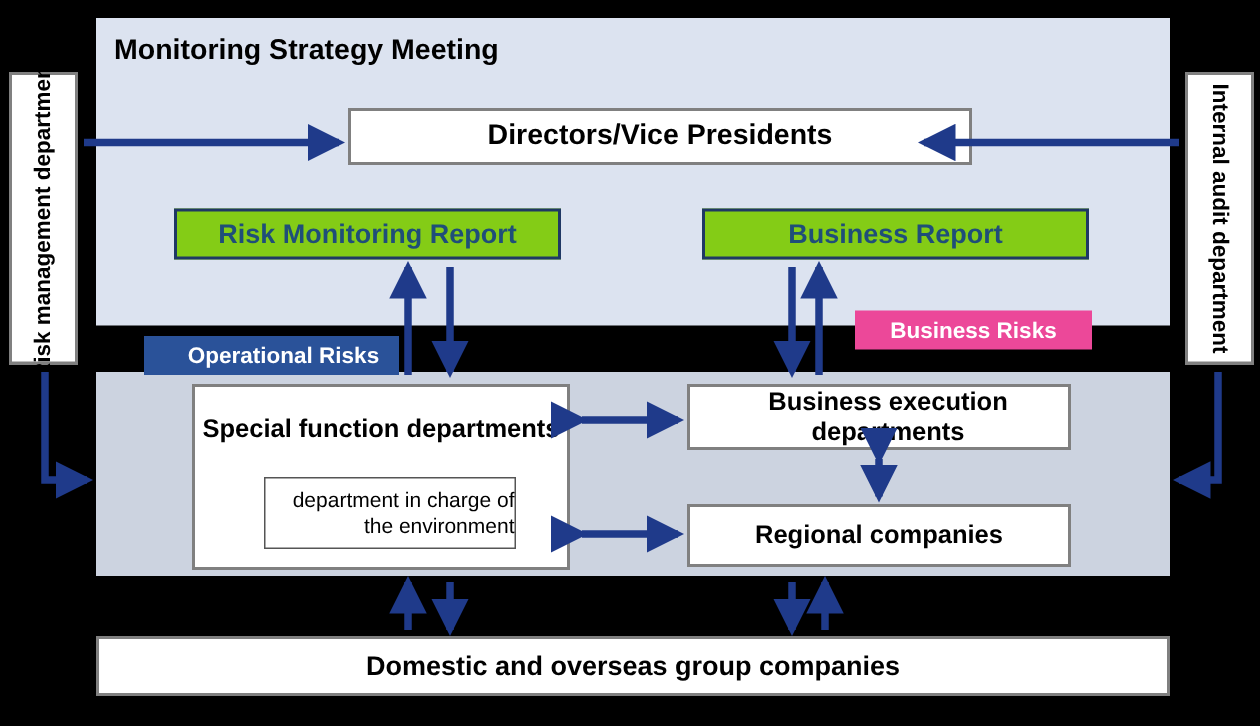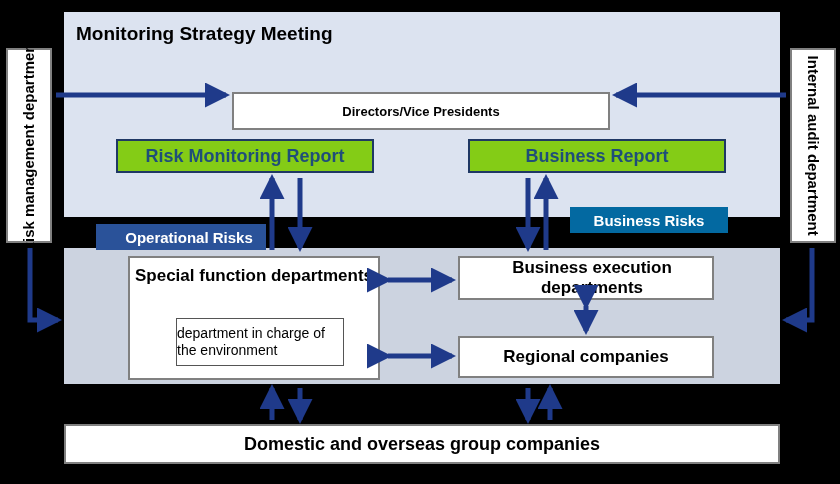--- a/index.html
+++ b/index.html
@@ -13,40 +13,40 @@
            display:flex;align-items:center;justify-content:center;}
   .sidebox .vtxt{font-size:15px;font-weight:bold;color:#000;line-height:1.15;text-align:center;white-space:nowrap;}
   #risk-dept{left:6px;top:48px;width:46px;height:195px;}
   #risk-dept .vtxt{transform:rotate(-90deg);}
   #audit-dept{left:790px;top:48px;width:46px;height:195px;}
   #audit-dept .vtxt{transform:rotate(90deg);}
 
   .wbox{position:absolute;background:#fff;border:2px solid #808080;box-sizing:border-box;
         display:flex;align-items:center;justify-content:center;text-align:center;
         font-weight:bold;color:#000;}
-  #directors{left:232px;top:92px;width:378px;height:38px;font-size:13px;}
-  #special-fn{left:128px;top:256px;width:252px;height:124px;display:block;padding-top:8px;}
+  #directors{left:232px;top:72px;width:416px;height:38px;font-size:19px;}
+  #special-fn{left:128px;top:256px;width:252px;height:124px;display:block;padding-top:18px;}
   #special-fn .hd{font-size:17px;font-weight:bold;line-height:1.15;}
   #env-dept{position:absolute;left:46px;top:60px;width:168px;height:48px;background:#fff;
             border:1px solid #555;box-sizing:border-box;display:flex;align-items:center;
-            justify-content:center;text-align:left;font-size:14px;font-weight:normal;line-height:1.2;}
+            justify-content:center;text-align:right;font-size:14px;font-weight:normal;line-height:1.2;}
   #biz-exec{left:458px;top:256px;width:256px;height:44px;font-size:17px;line-height:1.15;padding-left:12px;}
   #regional{left:458px;top:336px;width:256px;height:42px;font-size:17px;}
   #group-companies{left:64px;top:424px;width:716px;height:40px;font-size:18px;}
 
   .rbox{position:absolute;background:#84cc16;border:2px solid #1f3864;box-sizing:border-box;
         display:flex;align-items:center;justify-content:center;font-weight:bold;
         color:#1f4e79;text-align:center;}
   #risk-report{left:116px;top:139px;width:258px;height:34px;font-size:18px;}
   #biz-report{left:468px;top:139px;width:258px;height:34px;font-size:18px;}
 
   .badge{position:absolute;display:flex;align-items:center;justify-content:center;
          color:#fff;font-weight:bold;font-size:15px;box-sizing:border-box;}
   #op-risks{left:96px;top:224px;width:170px;height:26px;background:#2a5299;padding-left:16px;}
-  #bz-risks{left:570px;top:207px;width:158px;height:26px;background:#0369a1;}
+  #bz-risks{left:570px;top:207px;width:158px;height:26px;background:#ec4899;}
 
   svg.arrows{position:absolute;left:0;top:0;width:840px;height:484px;pointer-events:none;}
 </style>
 </head>
 <body>
 
 <div id="stage">
 
   <div class="panel-top"></div>
   <div class="panel-bottom"></div>

